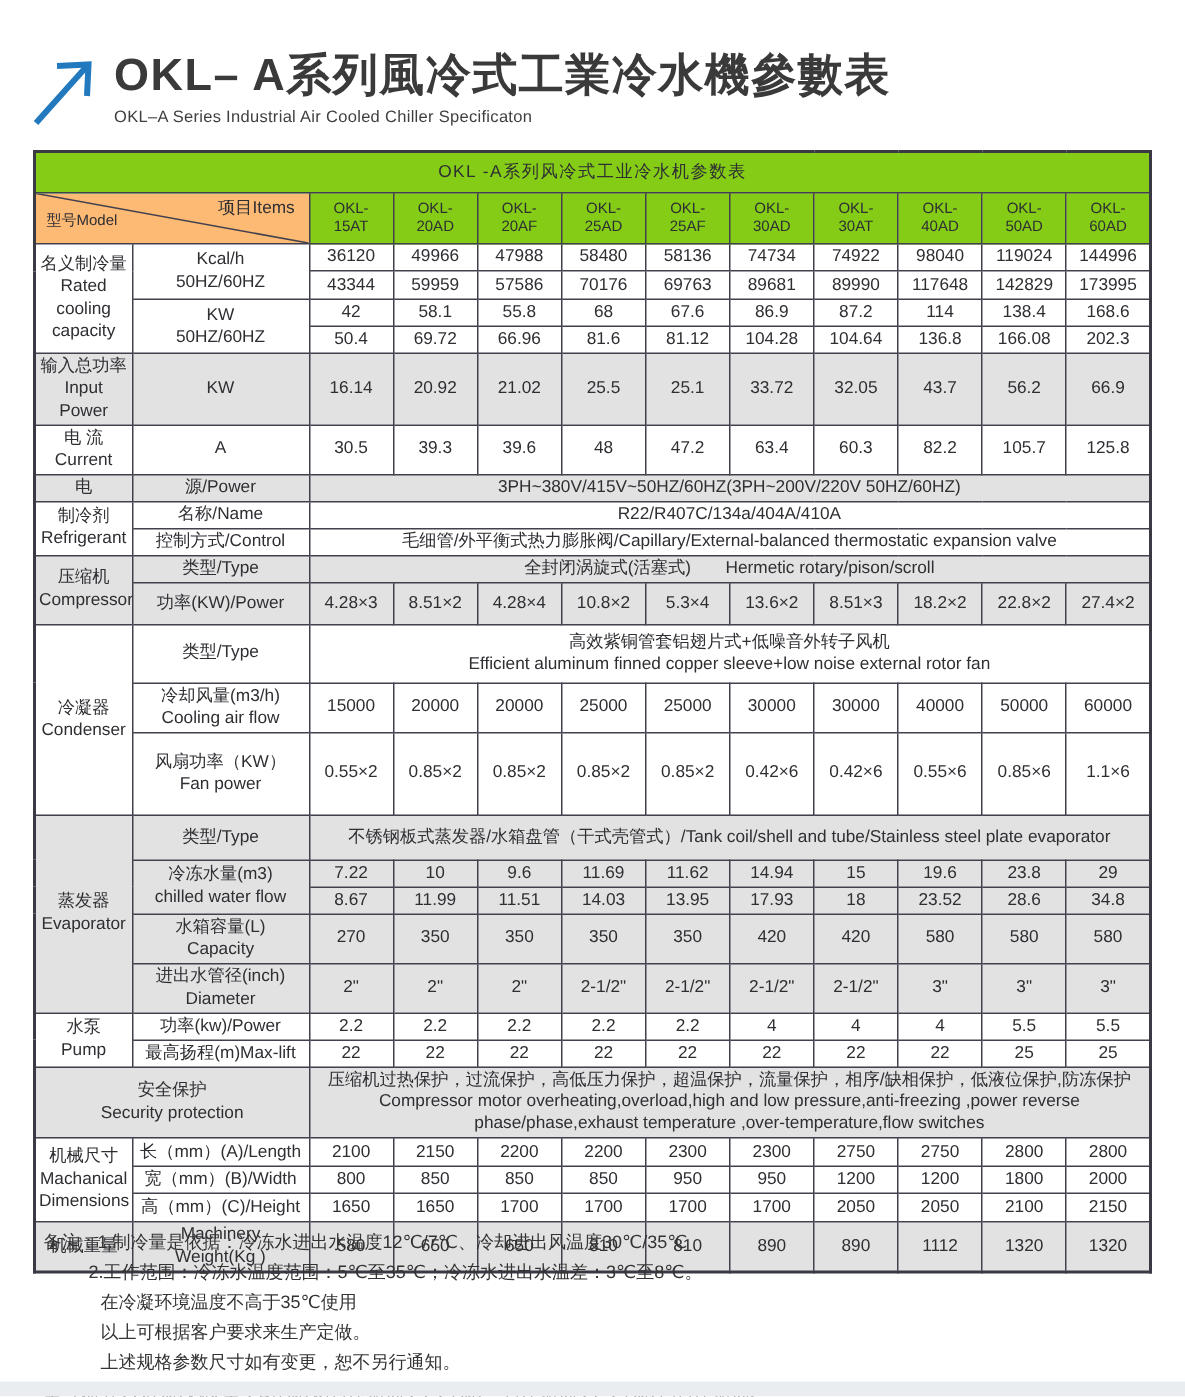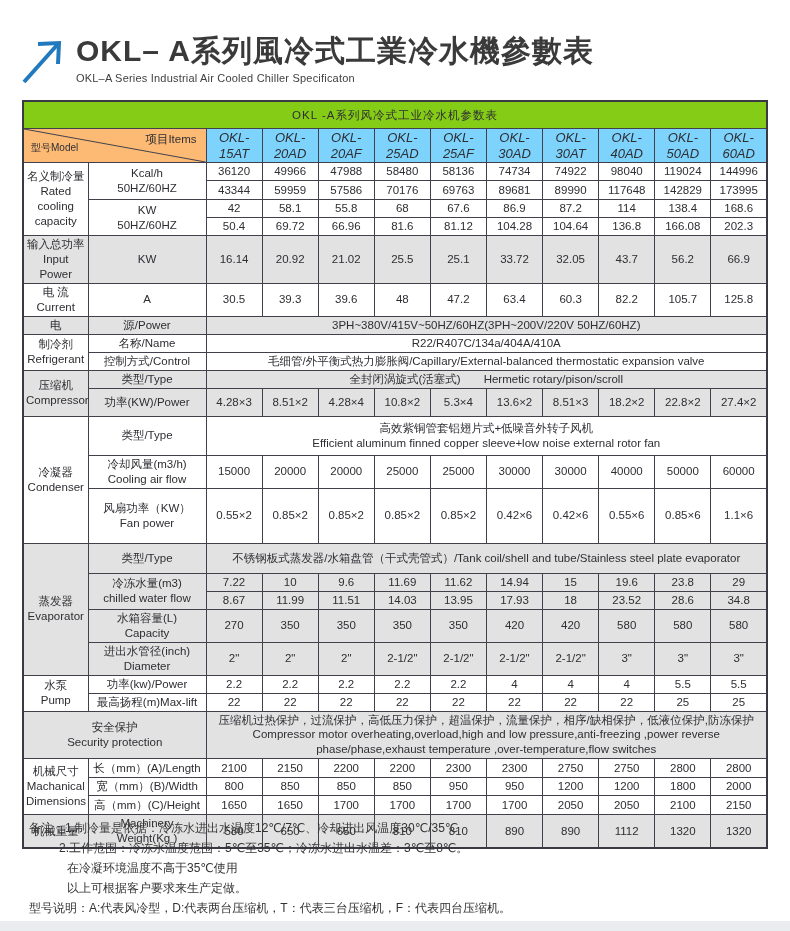--- a/index.html
+++ b/index.html
@@ -19,21 +19,21 @@
   table.spec { border-collapse:collapse; table-layout:fixed; width:746px; border:2px solid #3a3a44; }
   .spec td, .spec th { border:1px solid #41414d; text-align:center; vertical-align:middle;
                         font-size:11.5px; font-weight:normal; color:#2e2e33; padding:1px 2px; line-height:1.3; }
   .banner { background:#84cc16; color:#ffffff; font-size:17px; height:24px; letter-spacing:1px; }
   tr.g-start > td, tr.g-start > th { border-top:1.5px solid #35353f; }
   tr.gray > td { background:#e2e2e2; }
   .corner { position:relative; padding:0; height:31px; background:#fdba74;margin-top:16px; }
   .corner svg { position:absolute; inset:0; width:100%; height:100%; }
   .c-model { position:absolute; left:7px; bottom:8px; font-size:10px; }
   .c-items { position:absolute; right:9px; top:3px; font-size:11.5px; }
-  th.model { background:#7dd3fc; font-size:13px; padding:0 6px; line-height:1.2;font-style:italic; }
+  th.model { background:#84cc16; font-size:10px; padding:0 6px; line-height:1.2; }
   .glabel { font-size:11.5px; }
   .ilabel { font-size:11.5px; }
   .pre { white-space:pre-line; }
   .span-val { font-size:11px; }
   td.v { font-size:11.5px; }
   
   .r17{height:17px}.r18{height:18px}.r19{height:19px}.r28{height:28px}.r29{height:29px}
   .r30{height:30px}.r31{height:31px}.r32{height:32px}.r33{height:33px}.r38{height:55px}
   .r39{height:39px}.r54{height:38px}
 
@@ -420,17 +420,18 @@
         </tr>
 </tbody>
     </table>
 </div>
 
 <div class="notes">
   <p>备注：1.制冷量是依据：冷冻水进出水温度12℃/7℃、冷却进出风温度30℃/35℃</p>
   <p class="ind1">2.工作范围：冷冻水温度范围：5℃至35℃；冷冻水进出水温差：3℃至8℃。</p>
   <p class="ind2">在冷凝环境温度不高于35℃使用</p>
   <p class="ind2">以上可根据客户要求来生产定做。</p>
+  <p class="ind2">上述规格参数尺寸如有变更，恕不另行通知。</p>
   <p>型号说明：A:代表风冷型，D:代表两台压缩机，T：代表三台压缩机，F：代表四台压缩机。</p>
   <p>Notes:</p>
 </div>
 
 <div class="bottom-bar"></div>
 
 </body></html>

